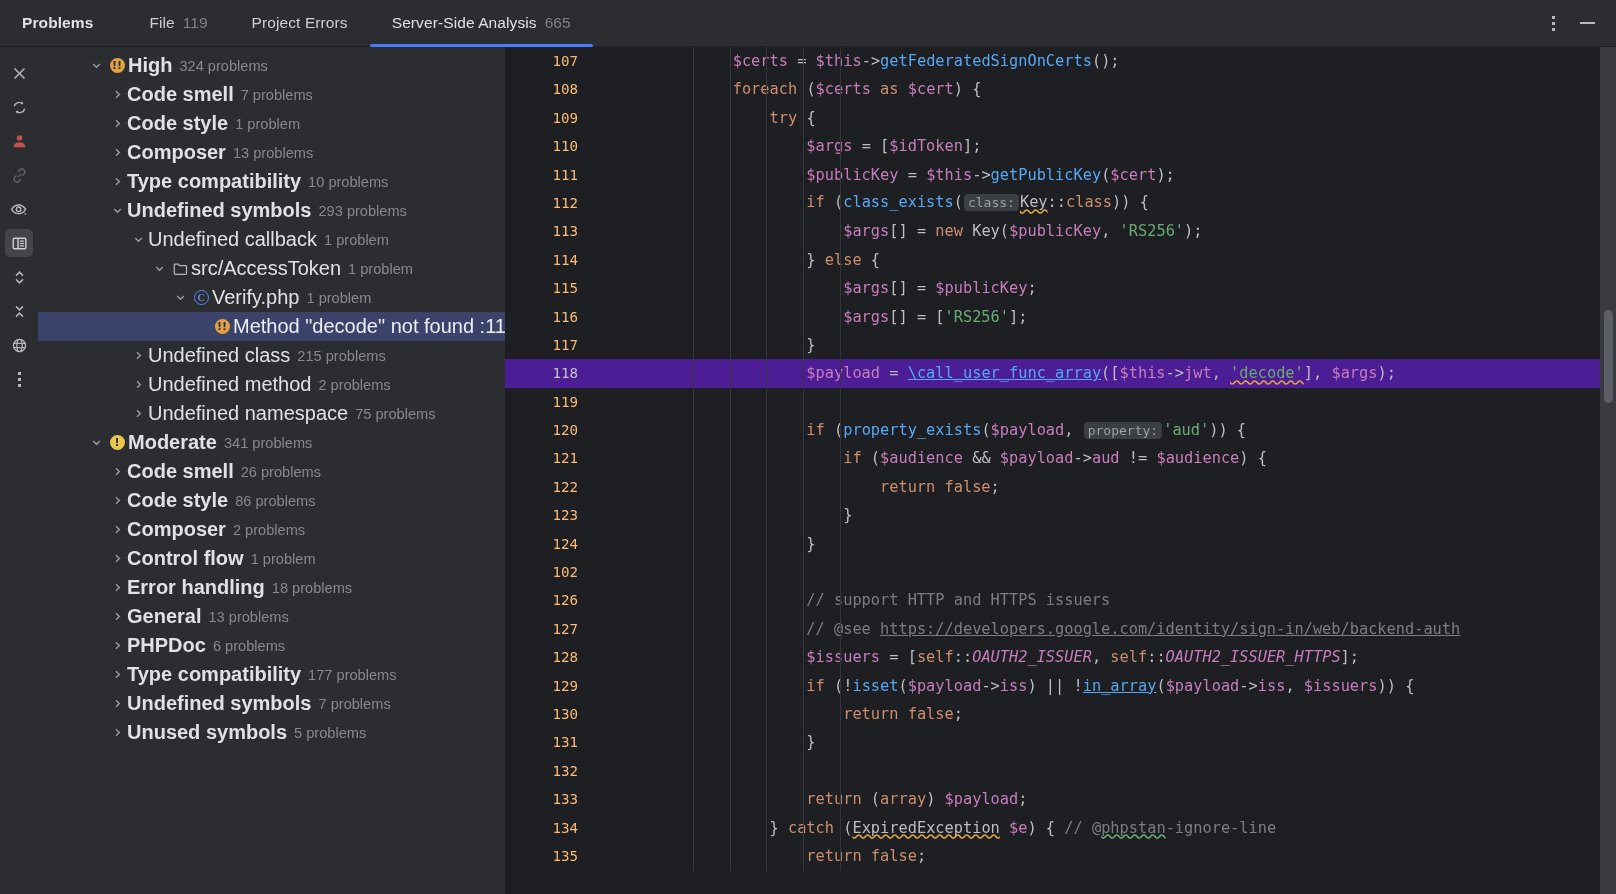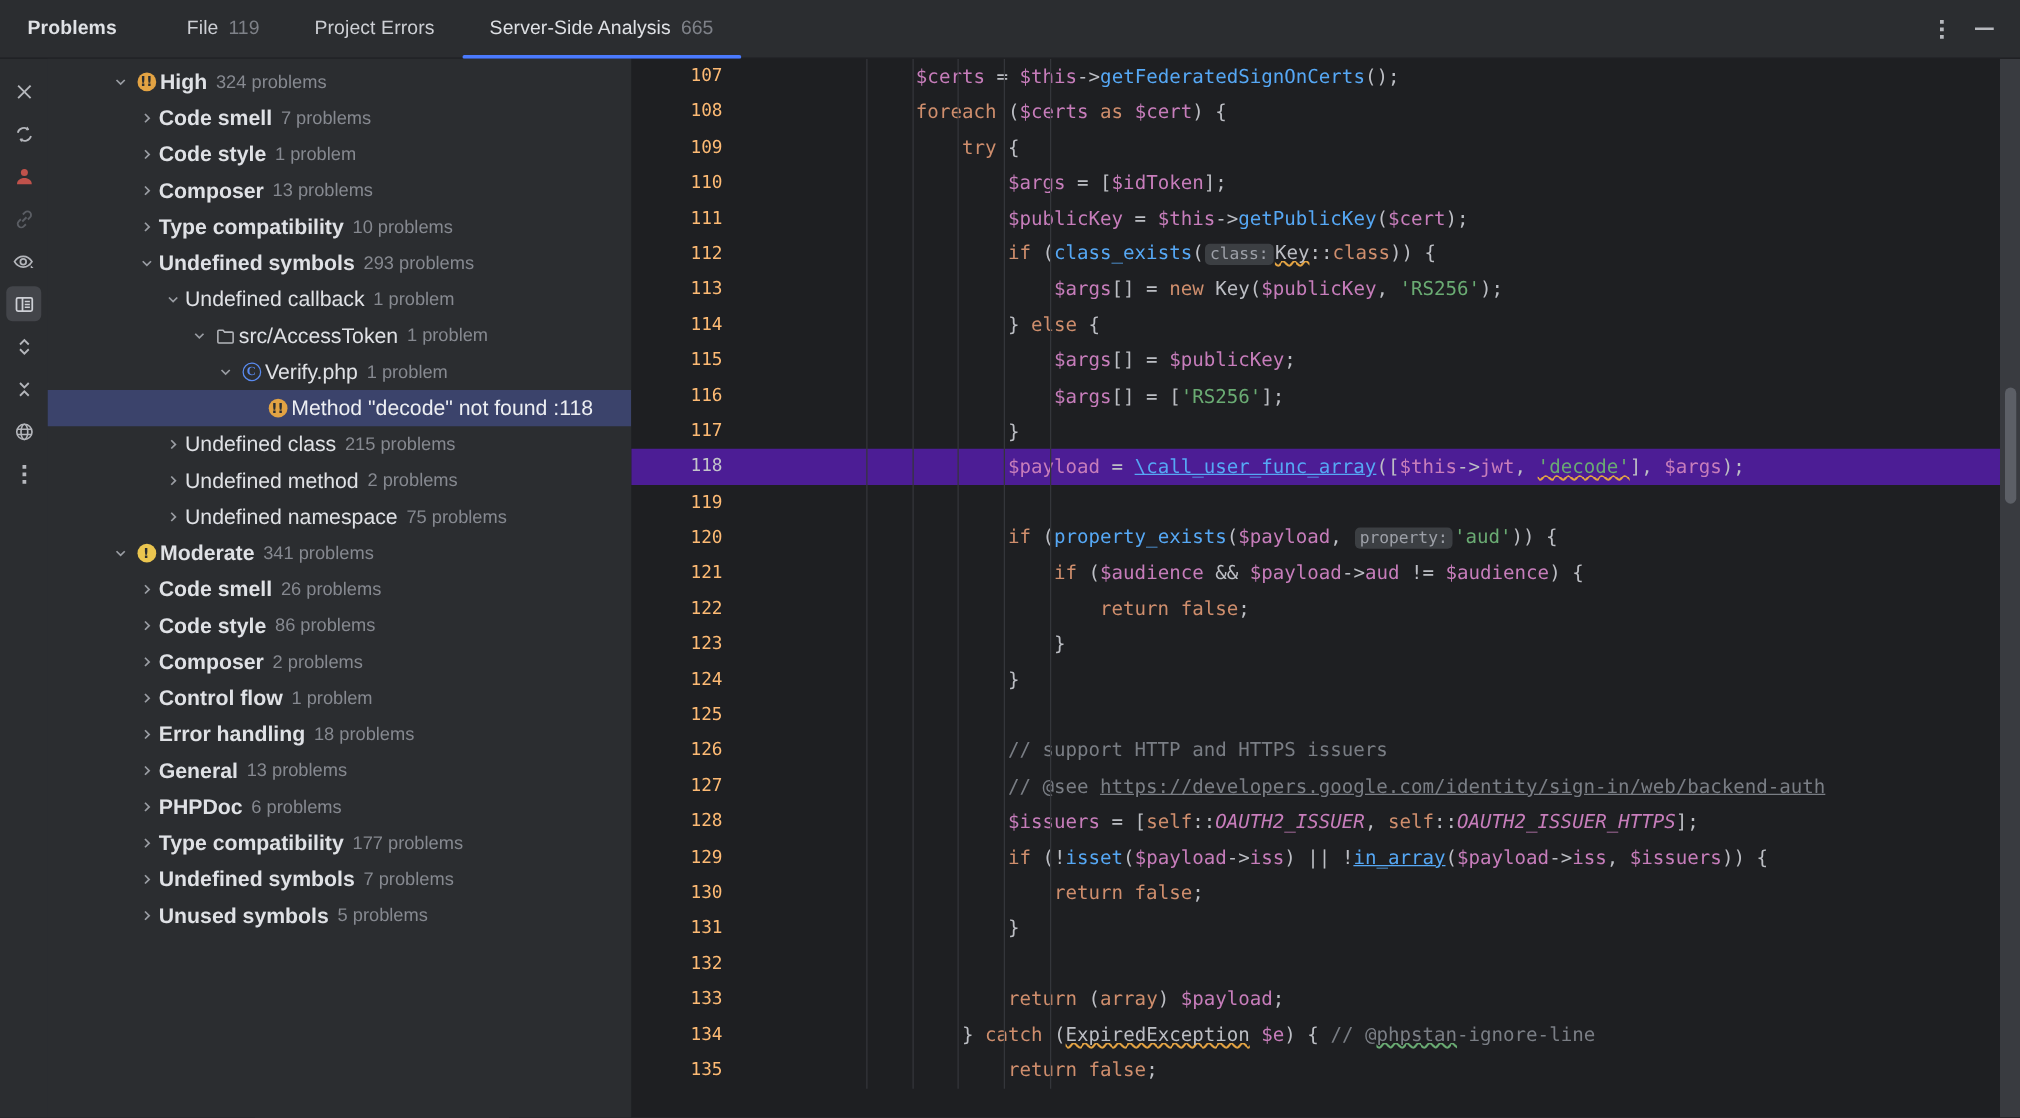--- a/index.html
+++ b/index.html
@@ -79,21 +79,21 @@
     padding-right: 8px;
   }
   .row.sel { background: #3b436b; }
   .arrow {
     width: 20px; flex: 0 0 20px; display: flex; align-items: center; justify-content: center;
     color: #9a9da3;
   }
   .arrow svg { display: block; }
   .arrow.blank { visibility: hidden; }
   .ico { width: 22px; flex: 0 0 22px; display: flex; align-items: center; justify-content: center; }
-  .label { font-size: 17px; color: #dfe1e5; font-weight: 700; }
+  .label { font-size: 20px; color: #dfe1e5; font-weight: 700; }
   .label.plain { font-weight: 400; color: #dfe1e5; }
   .count { font-size: 14.6px; color: #868990; font-weight: 400; margin-left: 7px; }
   .row.sel .label, .row.sel .label.plain { font-weight: 400; color: #eceef2; }
 
   
   .sev { width: 15px; height: 15px; border-radius: 50%; display: flex; align-items: center; justify-content: center;
          font-size: 11px; font-weight: 700; color: #2b2d30; line-height: 1; }
   .sev.high { background: #e3a343; }
   .sev.moderate { background: #eac54f; }
   .sev.prob { background: #e3a343; }
@@ -601,21 +601,21 @@
             <span class="gutter">123</span>
             <span class="fold"></span>
             <span class="codetext">&nbsp;&nbsp;&nbsp;&nbsp;&nbsp;&nbsp;&nbsp;&nbsp;&nbsp;&nbsp;&nbsp;&nbsp;&nbsp;&nbsp;&nbsp;&nbsp;&nbsp;&nbsp;&nbsp;&nbsp;<span class="pln">}</span></span>
           </div>
           <div class="cl">
             <span class="gutter">124</span>
             <span class="fold"></span>
             <span class="codetext">&nbsp;&nbsp;&nbsp;&nbsp;&nbsp;&nbsp;&nbsp;&nbsp;&nbsp;&nbsp;&nbsp;&nbsp;&nbsp;&nbsp;&nbsp;&nbsp;<span class="pln">}</span></span>
           </div>
           <div class="cl">
-            <span class="gutter">125</span>
+            <span class="gutter">102</span>
             <span class="fold"></span>
             <span class="codetext"></span>
           </div>
           <div class="cl">
             <span class="gutter">126</span>
             <span class="fold"></span>
             <span class="codetext">&nbsp;&nbsp;&nbsp;&nbsp;&nbsp;&nbsp;&nbsp;&nbsp;&nbsp;&nbsp;&nbsp;&nbsp;&nbsp;&nbsp;&nbsp;&nbsp;<span class="cmt">// support HTTP and HTTPS issuers</span></span>
           </div>
           <div class="cl">
             <span class="gutter">127</span>

